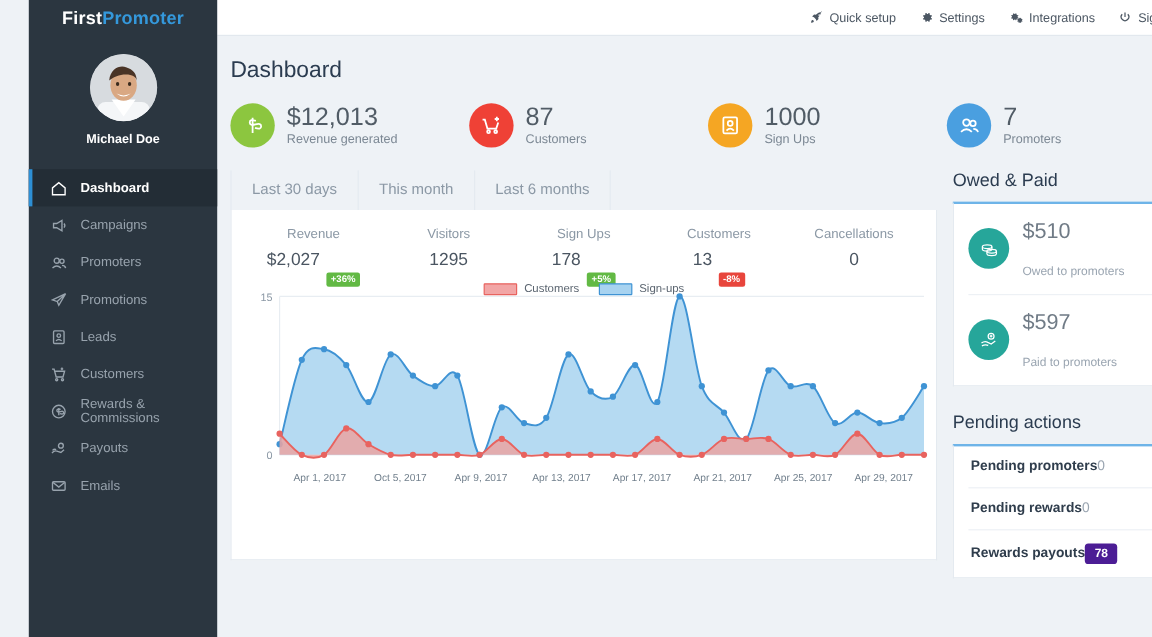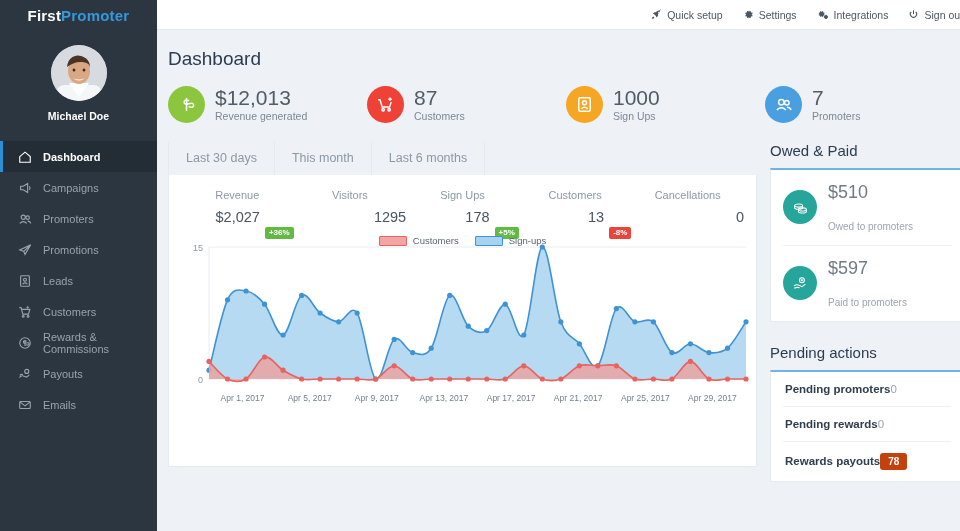--- a/index.html
+++ b/index.html
@@ -2,21 +2,21 @@
 <html><head>
 <meta charset="utf-8">
 <style>
   * { box-sizing: border-box; margin: 0; padding: 0; }
   html, body {
     width: 960px; height: 531px;
     background: #eef2f6;
     font-family: "Liberation Sans", sans-serif;
     overflow: hidden;
   }
-  .app { display: flex; width: 820px; height: 531px; }
+  .app { display: flex; width: 820px; height: 531px; padding-left: 24px; }
 
   
   .sidebar {
     width: 157px; height: 531px;
     background: #2b3640;
     flex-shrink: 0;
     position: relative;
   }
   .brand {
     height: 31px; display: flex; align-items: center; justify-content: center;
@@ -105,21 +105,21 @@
   .panel-card {
     background: #ffffff; border: 1px solid #e4eaf0; border-top: none;
     padding: 14px 6px 10px 6px; height: 292px;
   }
 
   .metrics { display: flex; padding: 0 6px; }
   .metric { flex: 1; text-align: center; }
   .metric-lbl { font-size: 11px; color: #8b98a5; }
   .metric-val {
     margin-top: 8px; font-size: 14.5px; color: #4a5561;
-    display: flex; align-items: center; justify-content: flex-end; gap: 5px;
+    display: flex; align-items: center; justify-content: center; gap: 5px;
   }
   .chip {
     font-size: 8px; color: #fff; padding: 2px 4px 2px 4px;
     border-radius: 2px; font-weight: bold; line-height: 1;
     position: relative; top: 16px;
   }
   .chip.up { background: #62b944; }
   .chip.down { background: #e8453c; }
 
   
@@ -155,21 +155,21 @@
 
   .pending-block { margin-top: 22px; }
   .p-row {
     display: flex; align-items: center; justify-content: flex-start;
     padding: 11px 2px; font-size: 11.5px; color: #2f3d4c; font-weight: bold;
     cursor: pointer;
   }
   .p-row + .p-row { border-top: 1px solid #edf1f5; }
   .p-count { font-size: 11.5px; color: #9aa5b1; font-weight: normal; }
   .p-badge {
-    background: #c2410c; color: #fff; font-size: 10px; font-weight: bold;
+    background: #4c1d95; color: #fff; font-size: 10px; font-weight: bold;
     border-radius: 3px; padding: 3px 8px;
   }
 </style>
 </head>
 <body>
 
 <div class="app">
 
   <div class="sidebar">
     <div class="brand">
@@ -513,21 +513,21 @@
                   <circle cx="455.8965517241379" cy="140" r="2.6" fill="#e8635f"></circle>
                   <circle cx="474.41379310344826" cy="140" r="2.6" fill="#e8635f"></circle>
                   <circle cx="492.9310344827586" cy="140" r="2.6" fill="#e8635f"></circle>
                   <circle cx="511.44827586206895" cy="122.4" r="2.6" fill="#e8635f"></circle>
                   <circle cx="529.9655172413793" cy="140" r="2.6" fill="#e8635f"></circle>
                   <circle cx="548.4827586206897" cy="140" r="2.6" fill="#e8635f"></circle>
                   <circle cx="567" cy="140" r="2.6" fill="#e8635f"></circle>
                 </svg>
               <div class="xlabels" id="xlabels">
                   <div class="xlabel">Apr 1, 2017</div>
-                  <div class="xlabel">Apr 5, 2017</div>
+                  <div class="xlabel">Oct 5, 2017</div>
                   <div class="xlabel">Apr 9, 2017</div>
                   <div class="xlabel">Apr 13, 2017</div>
                   <div class="xlabel">Apr 17, 2017</div>
                   <div class="xlabel">Apr 21, 2017</div>
                   <div class="xlabel">Apr 25, 2017</div>
                   <div class="xlabel">Apr 29, 2017</div>
                 </div>
             </div>
           </div>
         </div>

